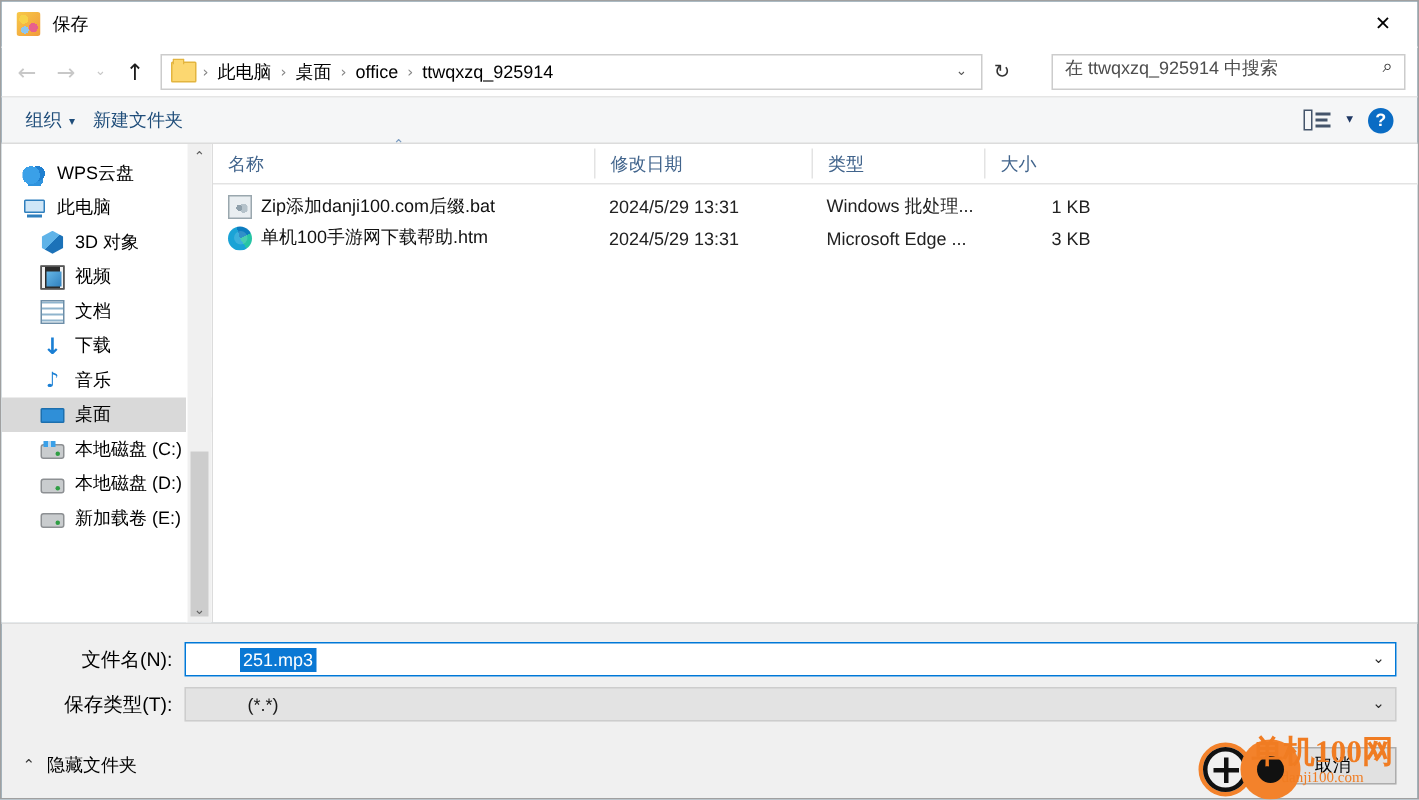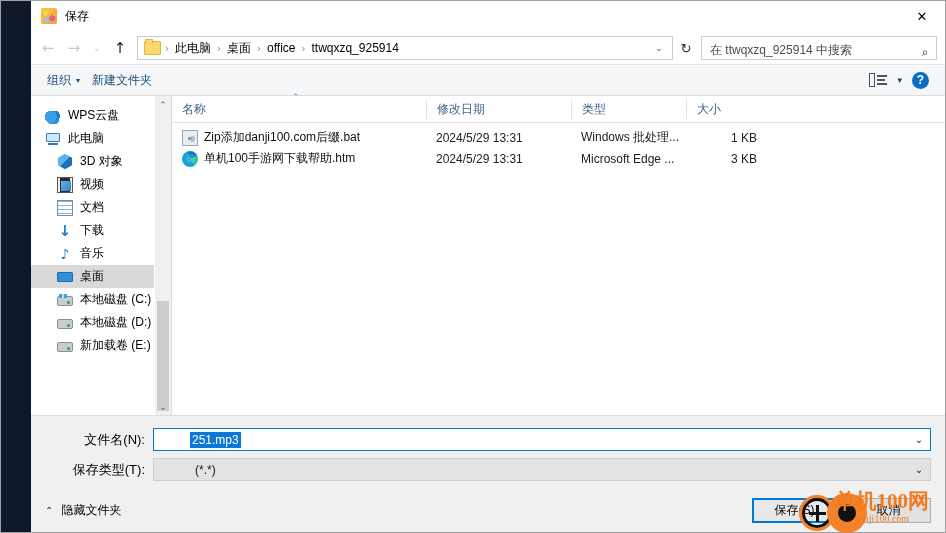--- a/index.html
+++ b/index.html
@@ -10,22 +10,22 @@
     color:#000;
     background:#fff;
     overflow:hidden;
     -webkit-font-smoothing:antialiased;
   }
   #dialog{
     position:relative;
     width:946px;height:533px;
     box-sizing:border-box;
     border:1px solid #a0a0a0;
-    background:#0f172a;
-    display:flex;flex-direction:column;padding-left:30px;
+    background:#0c4a6e;
+    display:flex;flex-direction:column;
   }
 
   
   .titlebar{
     height:30px;flex:0 0 30px;
     background:#ffffff;
     display:flex;align-items:center;
     border-bottom:1px solid #ffffff;
     position:relative;
   }
@@ -86,22 +86,22 @@
     font-family:"DejaVu Sans",sans-serif;flex:0 0 auto;
   }
   .refresh{
     width:24px;height:22px;display:flex;align-items:center;justify-content:center;
     color:#333;font-size:13px;font-family:"DejaVu Sans",sans-serif;
     border:1px solid transparent;
   }
   .searchbox{
     width:222px;height:22px;flex:0 0 222px;
     border:1px solid #cccccc;background:#fff;
-    display:flex;align-items:flex-end;padding:0 4px 0 8px;
-    margin-left:2px;
+    display:flex;align-items:flex-start;padding:0 4px 0 8px;
+    margin-left:20px;
     gap:28px;
   }
   .search-ph{flex:1;font-size:12px;color:#4d4d4d;white-space:nowrap;}
   .search-ico{
     width:14px;color:#333;font-size:12px;text-align:center;
     font-family:"DejaVu Sans",sans-serif;
   }
 
   
   .cmdbar{
@@ -455,21 +455,20 @@
       </div>
     </div>
   </div>
 
   <div class="footer">
     <div class="hidefolders">
       <span class="hf-caret">⌃</span>
       <span>隐藏文件夹</span>
     </div>
     <div class="btns">
-      <div class="btn primary">保存(S)</div>
       <div class="btn">取消</div>
     </div>
   </div>
 
   <div class="cursor-ann">
     <div class="ring-out"></div>
     <div class="ring-in"></div>
     <div class="plus-v"></div>
     <div class="plus-h"></div>
   </div>

